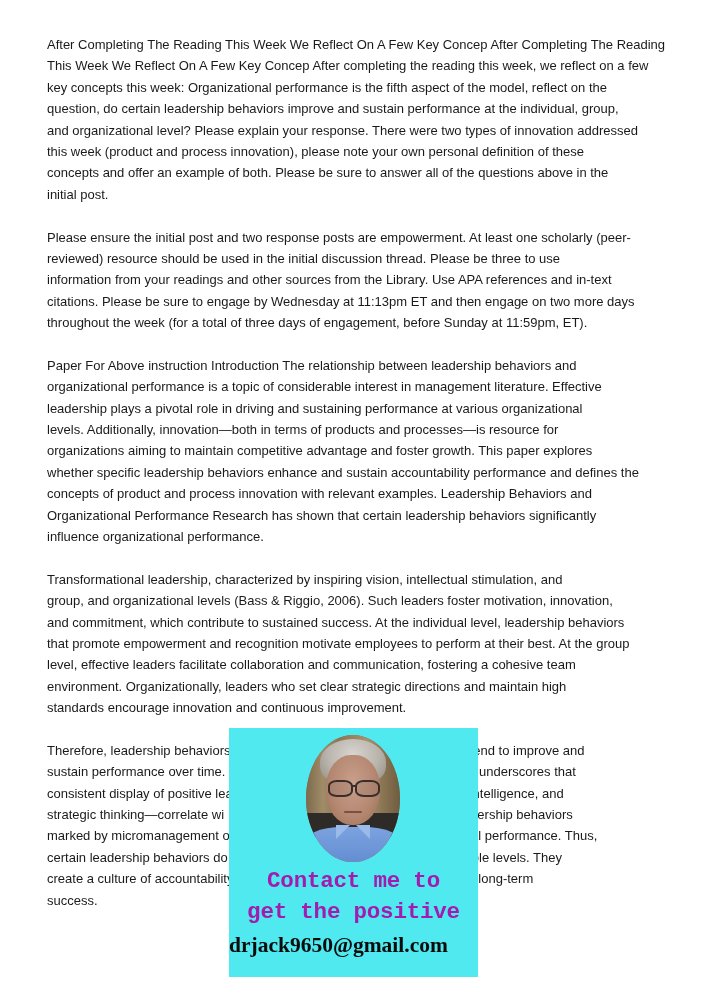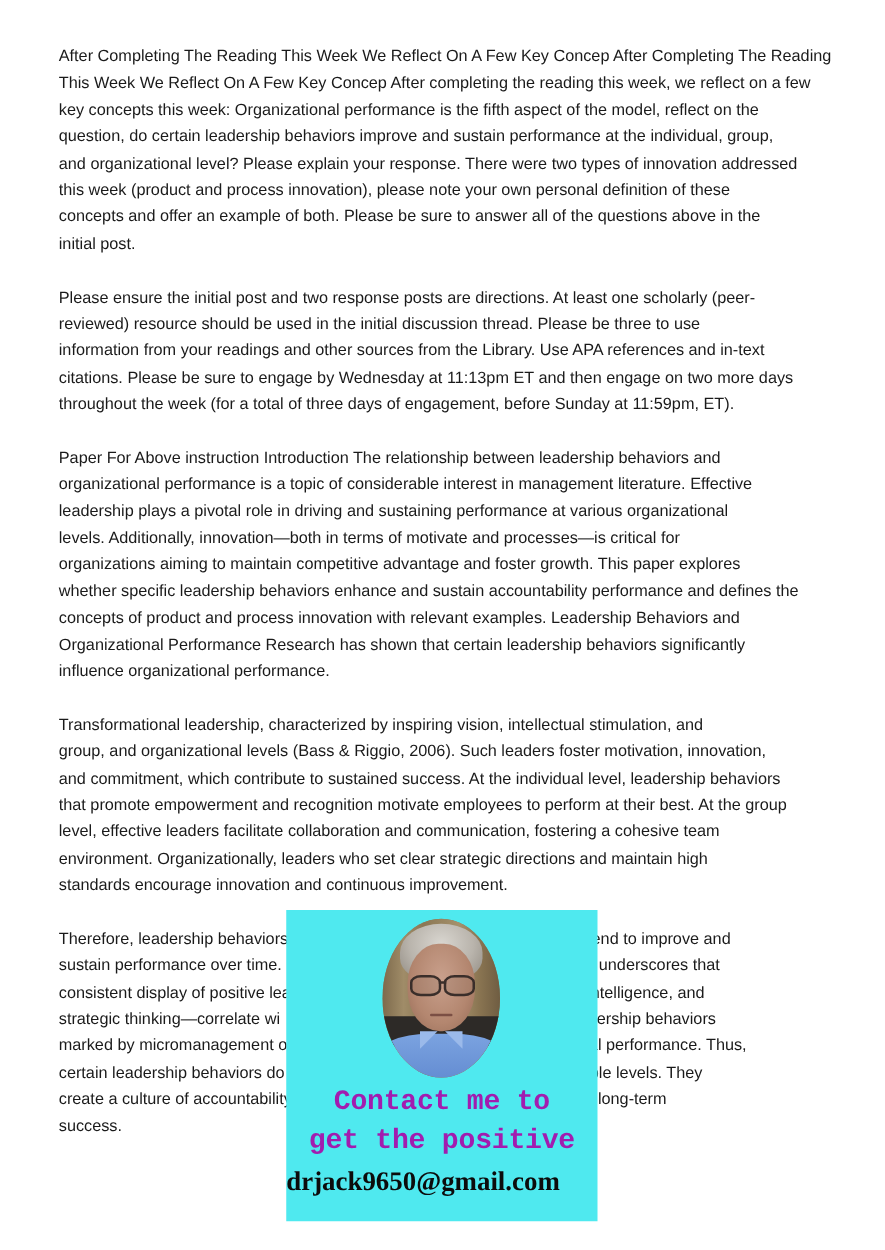--- a/index.html
+++ b/index.html
@@ -181,32 +181,32 @@
       <span class="line">This Week We Reflect On A Few Key Concep After completing the reading this week, we reflect on a few</span>
       <span class="line">key concepts this week: Organizational performance is the fifth aspect of the model, reflect on the</span>
       <span class="line">question, do certain leadership behaviors improve and sustain performance at the individual, group,</span>
       <span class="line">and organizational level? Please explain your response. There were two types of innovation addressed</span>
       <span class="line">this week (product and process innovation), please note your own personal definition of these</span>
       <span class="line">concepts and offer an example of both. Please be sure to answer all of the questions above in the</span>
       <span class="line">initial post.</span>
     </div>
 
     <div class="para">
-      <span class="line">Please ensure the initial post and two response posts are directions. At least one scholarly (peer-</span>
+      <span class="line">Please ensure the initial post and two response posts are empowerment. At least one scholarly (peer-</span>
       <span class="line">reviewed) resource should be used in the initial discussion thread. Please be three to use</span>
       <span class="line">information from your readings and other sources from the Library. Use APA references and in-text</span>
       <span class="line">citations. Please be sure to engage by Wednesday at 11:13pm ET and then engage on two more days</span>
       <span class="line">throughout the week (for a total of three days of engagement, before Sunday at 11:59pm, ET).</span>
     </div>
 
     <div class="para">
       <span class="line">Paper For Above instruction Introduction The relationship between leadership behaviors and</span>
       <span class="line">organizational performance is a topic of considerable interest in management literature. Effective</span>
       <span class="line">leadership plays a pivotal role in driving and sustaining performance at various organizational</span>
-      <span class="line">levels. Additionally, innovation—both in terms of motivate and processes—is critical for</span>
+      <span class="line">levels. Additionally, innovation—both in terms of products and processes—is resource for</span>
       <span class="line">organizations aiming to maintain competitive advantage and foster growth. This paper explores</span>
       <span class="line">whether specific leadership behaviors enhance and sustain accountability performance and defines the</span>
       <span class="line">concepts of product and process innovation with relevant examples. Leadership Behaviors and</span>
       <span class="line">Organizational Performance Research has shown that certain leadership behaviors significantly</span>
       <span class="line">influence organizational performance.</span>
     </div>
 
     <div class="para">
       <span class="line">Transformational leadership, characterized by inspiring vision, intellectual stimulation, and</span>
       <span class="line">group, and organizational levels (Bass &amp; Riggio, 2006). Such leaders foster motivation, innovation,</span>

